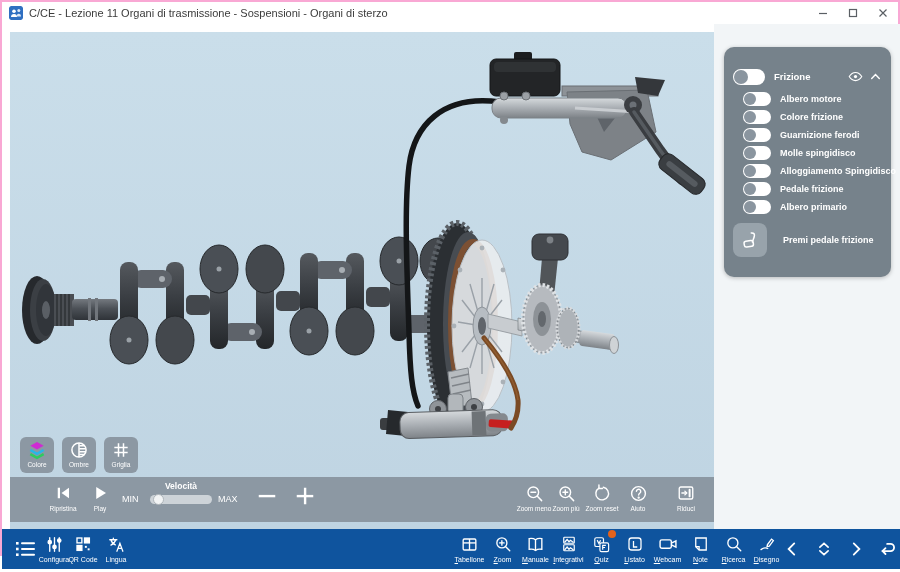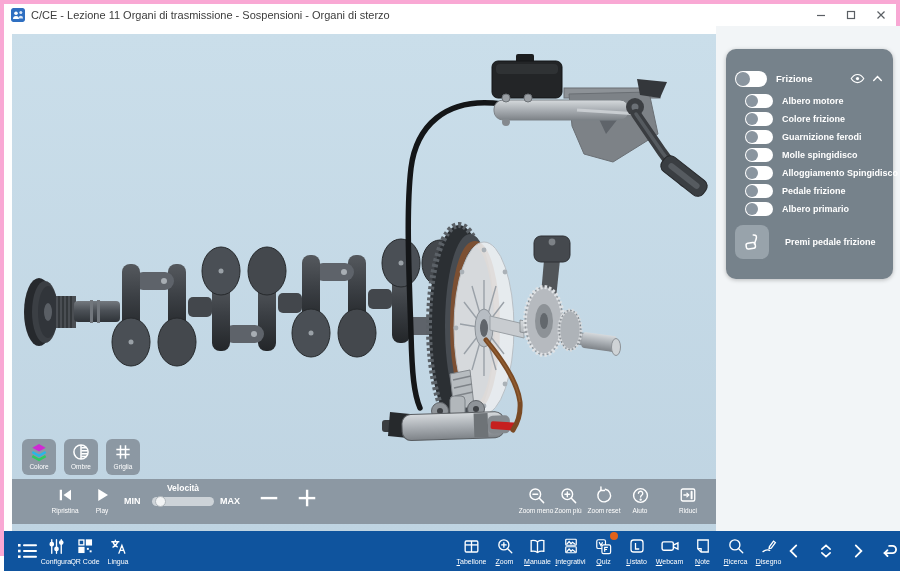--- a/index.html
+++ b/index.html
@@ -1,18 +1,18 @@
 <!DOCTYPE html>
 <html><head>
 <meta charset="utf-8">
 <style>
   * { box-sizing: border-box; margin: 0; padding: 0; }
   html,body { width:900px; height:572px; }
   body { font-family:"Liberation Sans", sans-serif; background:#ffffff; position:relative; overflow:hidden; }
-  .window { position:absolute; inset:0; width:900px; height:556px; background:#a21caf; border:4px solid #f9a8d4; }
+  .window { position:absolute; inset:0; width:900px; height:556px; background:#a21caf; border:2px solid #f9a8d4; }
 
   
   .titlebar { position:absolute; left:0; top:0; width:100%; height:22px; background:#fff; display:flex; align-items:center; padding-left:7px; }
   .appicon { width:14px; height:14px; border-radius:2px; margin-right:6px; flex:0 0 auto; }
   .title { font-size:11px; color:#3c3c3c; white-space:nowrap; }
   .wctrls { position:absolute; right:0; top:0; height:22px; display:flex; }
   .wbtn { width:30px; height:22px; display:flex; align-items:center; justify-content:center; color:#5a5f64; font-size:11px; cursor:default; }
 
   
   .app { position:absolute; left:0; top:22px; width:900px; height:505px; background:#fff; }
@@ -23,21 +23,21 @@
   .vpbtns { position:absolute; left:10px; top:405px; display:flex; gap:8px; }
   .vpbtn { width:34px; height:36px; background:#8c98a3; border-radius:6px; color:#fff; text-align:center; padding-top:3px; cursor:pointer; }
   .vpbtn .lbl { font-size:6.5px; display:block; margin-top:1px; }
 
   
   .playbar { position:absolute; left:0; top:445px; width:704px; height:45px; background:#8c98a3; color:#fff; }
   .pb-item { position:absolute; text-align:center; top:6px; }
   .pb-item .lbl { font-size:6.5px; display:block; margin-top:2px; color:#fff; }
   .pb-glyph { height:20px; display:flex; align-items:center; justify-content:center; }
   .speedlabel { position:absolute; left:138px; top:4px; width:66px; text-align:center; font-size:8.5px; font-weight:bold; }
-  .minmax { position:absolute; top:17px; font-size:9px; font-weight:bold; }
+  .minmax { position:absolute; top:17px; font-size:9px; font-weight:normal; }
   .slider { position:absolute; left:140px; top:18px; width:62px; height:9px; background:#cdd3d8; border-radius:5px; cursor:pointer; }
   .slider .knob { position:absolute; left:3px; top:-1px; width:11px; height:11px; border-radius:50%; background:#f2f4f5; border:1px solid #aeb5ba; }
 
   
   .rightarea { position:absolute; left:712px; top:0; width:188px; height:505px; background:#f2f5f7; }
   .panel { position:absolute; left:10px; top:23px; width:167px; height:230px; background:#76828b; border-radius:10px; padding:19px 9px 6px 9px; box-shadow:0 1px 4px rgba(0,0,0,.25); color:#fff; }
   .prow { display:flex; align-items:center; height:18px; }
   .prow.head { height:21px; margin-bottom:3px; }
   .prow.sub { margin-left:10px; }
   .toggle { position:relative; width:28px; height:14px; background:#fff; border-radius:7px; flex:0 0 auto; cursor:pointer; }

